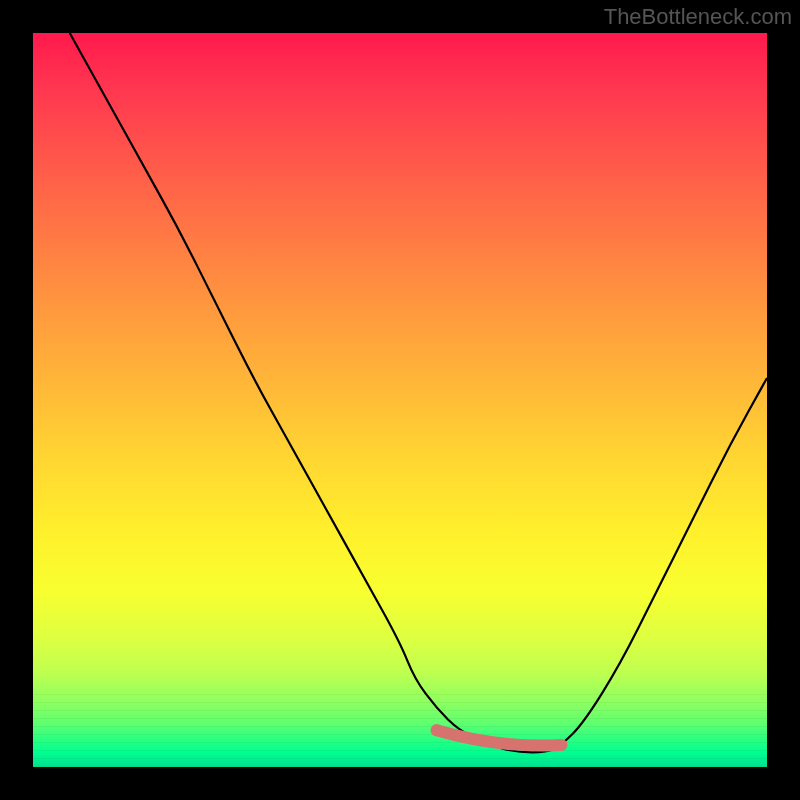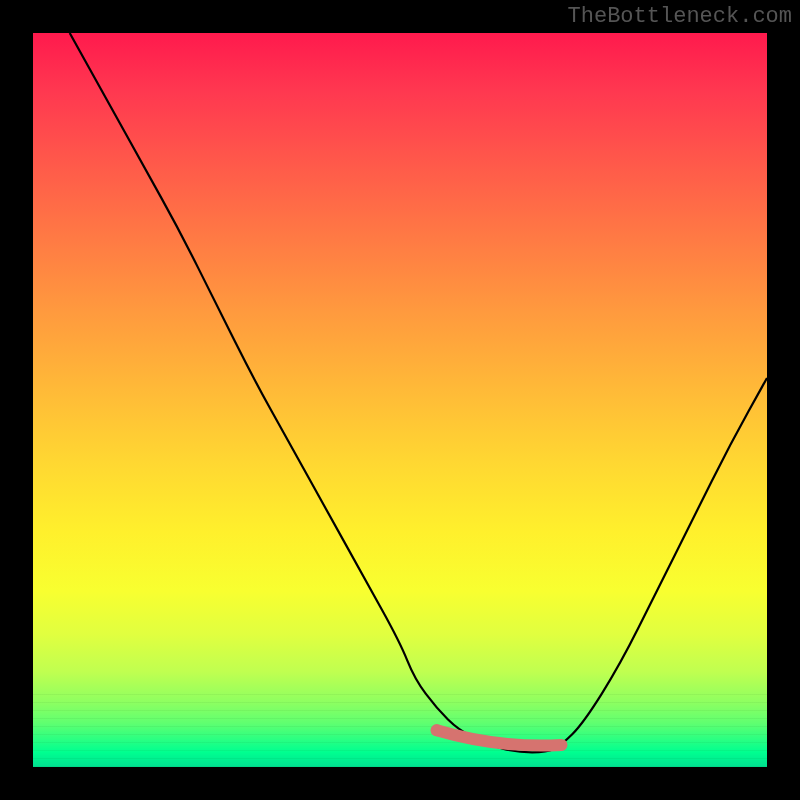--- a/index.html
+++ b/index.html
@@ -12,21 +12,20 @@
     position: relative;
   }
   .watermark {
     position: absolute;
     top: 4px;
     right: 8px;
     color: #555;
     font-size: 22px;
     font-weight: 500;
     z-index: 10;
-    font-family: Liberation Mono, monospace;
   }
   .chart-area {
     position: absolute;
     left: 33px;
     top: 33px;
     width: 734px;
     height: 734px;
     background: linear-gradient(to bottom,
       #ff1a4d 0%,
       #ff3850 8%,

